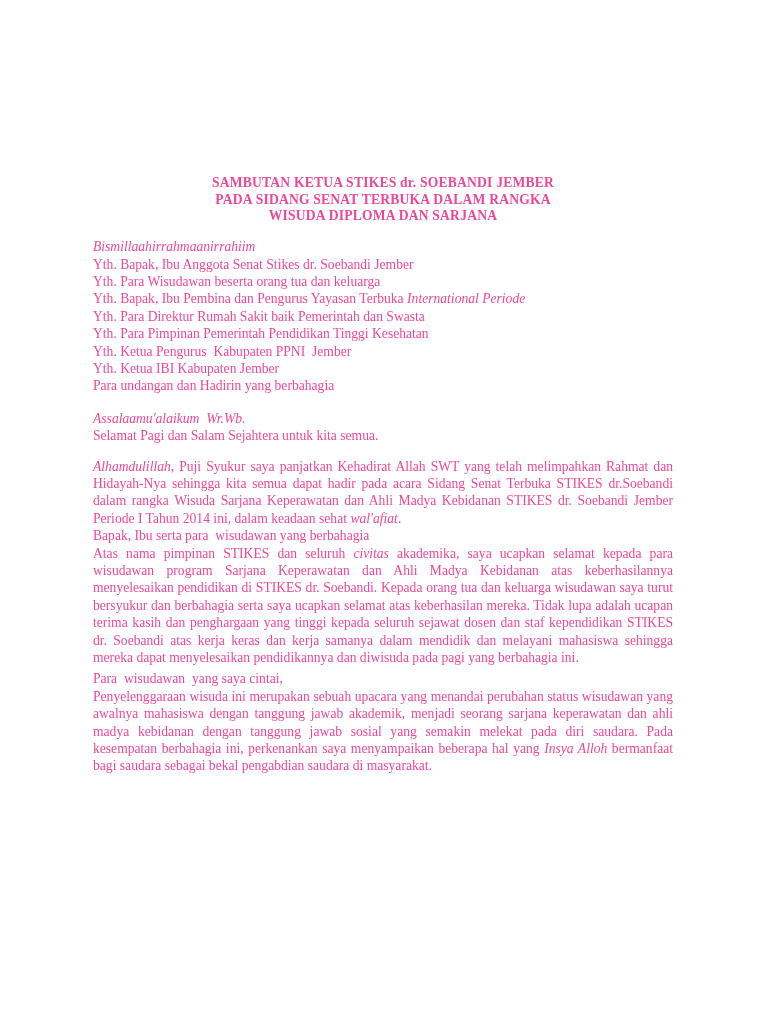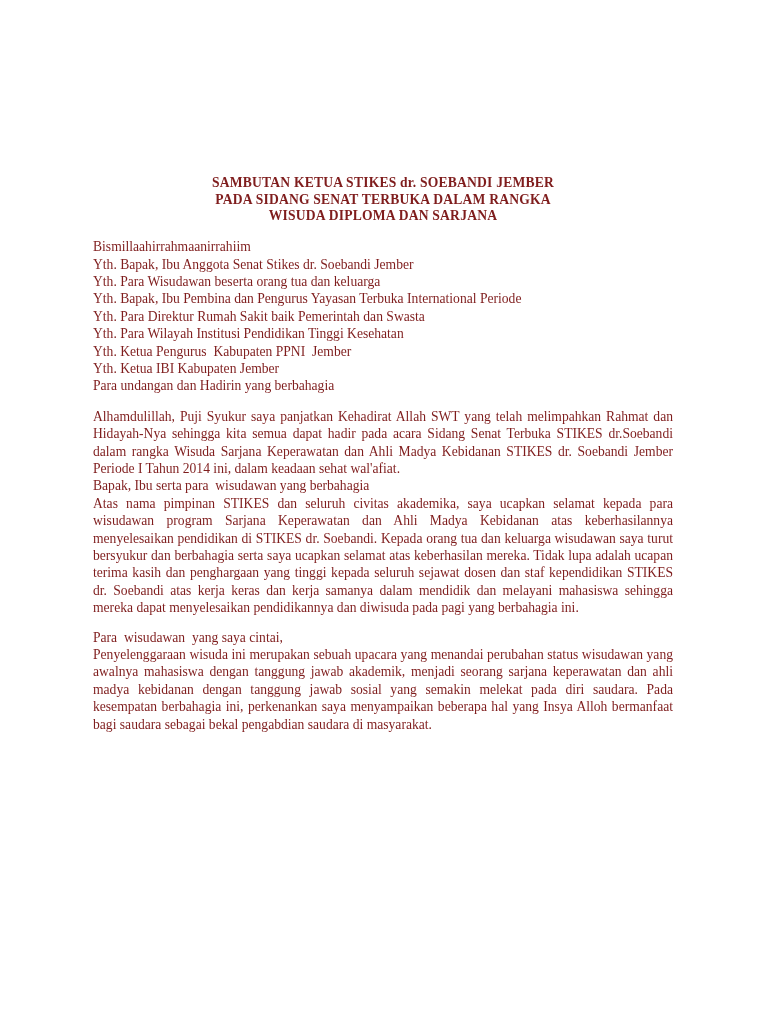--- a/index.html
+++ b/index.html
@@ -3,42 +3,42 @@
 <meta charset="utf-8">
 <style>
   html, body { margin: 0; padding: 0; background: #ffffff; }
   .page {
     position: relative;
     width: 768px;
     height: 1024px;
     background: #ffffff;
     overflow: hidden;
     font-family: "Liberation Serif", "DejaVu Serif", serif;
-    color: #7f1d1d;
+    color: #ec4899;
   }
   .content {
     position: absolute;
     left: 93px;
     top: 175px;
     width: 580px;
     font-size: 13.6px;
     line-height: 17.4px;
   }
   .doc-title {
     text-align: center;
     font-weight: bold;
     line-height: 16.7px;
     letter-spacing: 0.2px;
   }
   .title-line { white-space: pre-wrap; }
   .line { white-space: pre-wrap; }
-  .it { }
+  .it { font-style: italic; }
   .para { text-align: justify; margin: 0; }
   .block { margin: 0; }
-  .mt-xs { margin-top: 12px; }
+  .mt-xs { margin-top: 4px; }
   .mt-sm { margin-top: 13px; }
   .mt-md { margin-top: 15px; }
   .mt-lg { }
   p { margin: 0; }
 </style>
 </head>
 <body>
 
 <div class="page">
   <div class="content">
@@ -49,27 +49,31 @@
         <div class="title-line">WISUDA DIPLOMA DAN SARJANA</div>
       </div>
 
     <div class="block mt-sm">
       <p class="line it">Bismillaahirrahmaanirrahiim</p>
       <div>
           <div class="line"><span>Yth. Bapak, Ibu Anggota Senat Stikes dr. Soebandi Jember</span></div>
           <div class="line"><span>Yth. Para Wisudawan beserta orang tua dan keluarga</span></div>
           <div class="line"><span>Yth. Bapak, Ibu Pembina dan Pengurus Yayasan Terbuka </span><span class="it">International Periode</span></div>
           <div class="line"><span>Yth. Para Direktur Rumah Sakit baik Pemerintah dan Swasta</span></div>
-          <div class="line"><span>Yth. Para Wilayah Institusi Pendidikan Tinggi Kesehatan</span></div>
+          <div class="line"><span>Yth. Para Pimpinan Pemerintah Pendidikan Tinggi Kesehatan</span></div>
           <div class="line"><span>Yth. Ketua Pengurus  Kabupaten PPNI  Jember</span></div>
           <div class="line"><span>Yth. Ketua IBI Kabupaten Jember</span></div>
           <div class="line"><span>Para undangan dan Hadirin yang berbahagia</span></div>
         </div>
     </div>
 
+    <div class="block mt-md">
+      <p class="line it">Assalaamu'alaikum  Wr.Wb.</p>
+      <p class="line">Selamat Pagi dan Salam Sejahtera untuk kita semua.</p>
+    </div>
 
     <p class="para mt-sm"><span class="it">Alhamdulillah</span><span>, Puji Syukur saya panjatkan Kehadirat Allah SWT yang telah melimpahkan Rahmat dan Hidayah-Nya sehingga kita semua dapat hadir pada acara Sidang Senat Terbuka STIKES dr.Soebandi dalam rangka Wisuda Sarjana Keperawatan dan Ahli Madya Kebidanan STIKES dr. Soebandi Jember Periode I Tahun 2014 ini, dalam keadaan sehat </span><span class="it">wal'afiat</span><span>.</span></p>
 
     <div class="block mt-lg">
       <p class="line">Bapak, Ibu serta para  wisudawan yang berbahagia</p>
       <p class="para"><span>Atas nama pimpinan STIKES dan seluruh </span><span class="it">civitas</span><span> akademika, saya ucapkan selamat kepada para wisudawan program Sarjana Keperawatan dan Ahli Madya Kebidanan atas keberhasilannya menyelesaikan pendidikan di STIKES dr. Soebandi. Kepada orang tua dan keluarga wisudawan saya turut bersyukur dan berbahagia serta saya ucapkan selamat atas keberhasilan mereka. Tidak lupa adalah ucapan terima kasih dan penghargaan yang tinggi kepada seluruh sejawat dosen  dan staf kependidikan STIKES dr. Soebandi atas kerja keras dan kerja samanya dalam mendidik dan melayani mahasiswa sehingga mereka dapat menyelesaikan pendidikannya dan diwisuda pada pagi yang berbahagia ini.</span></p>
     </div>
 
     <div class="block mt-xs">
       <p class="line">Para  wisudawan  yang saya cintai,</p>

